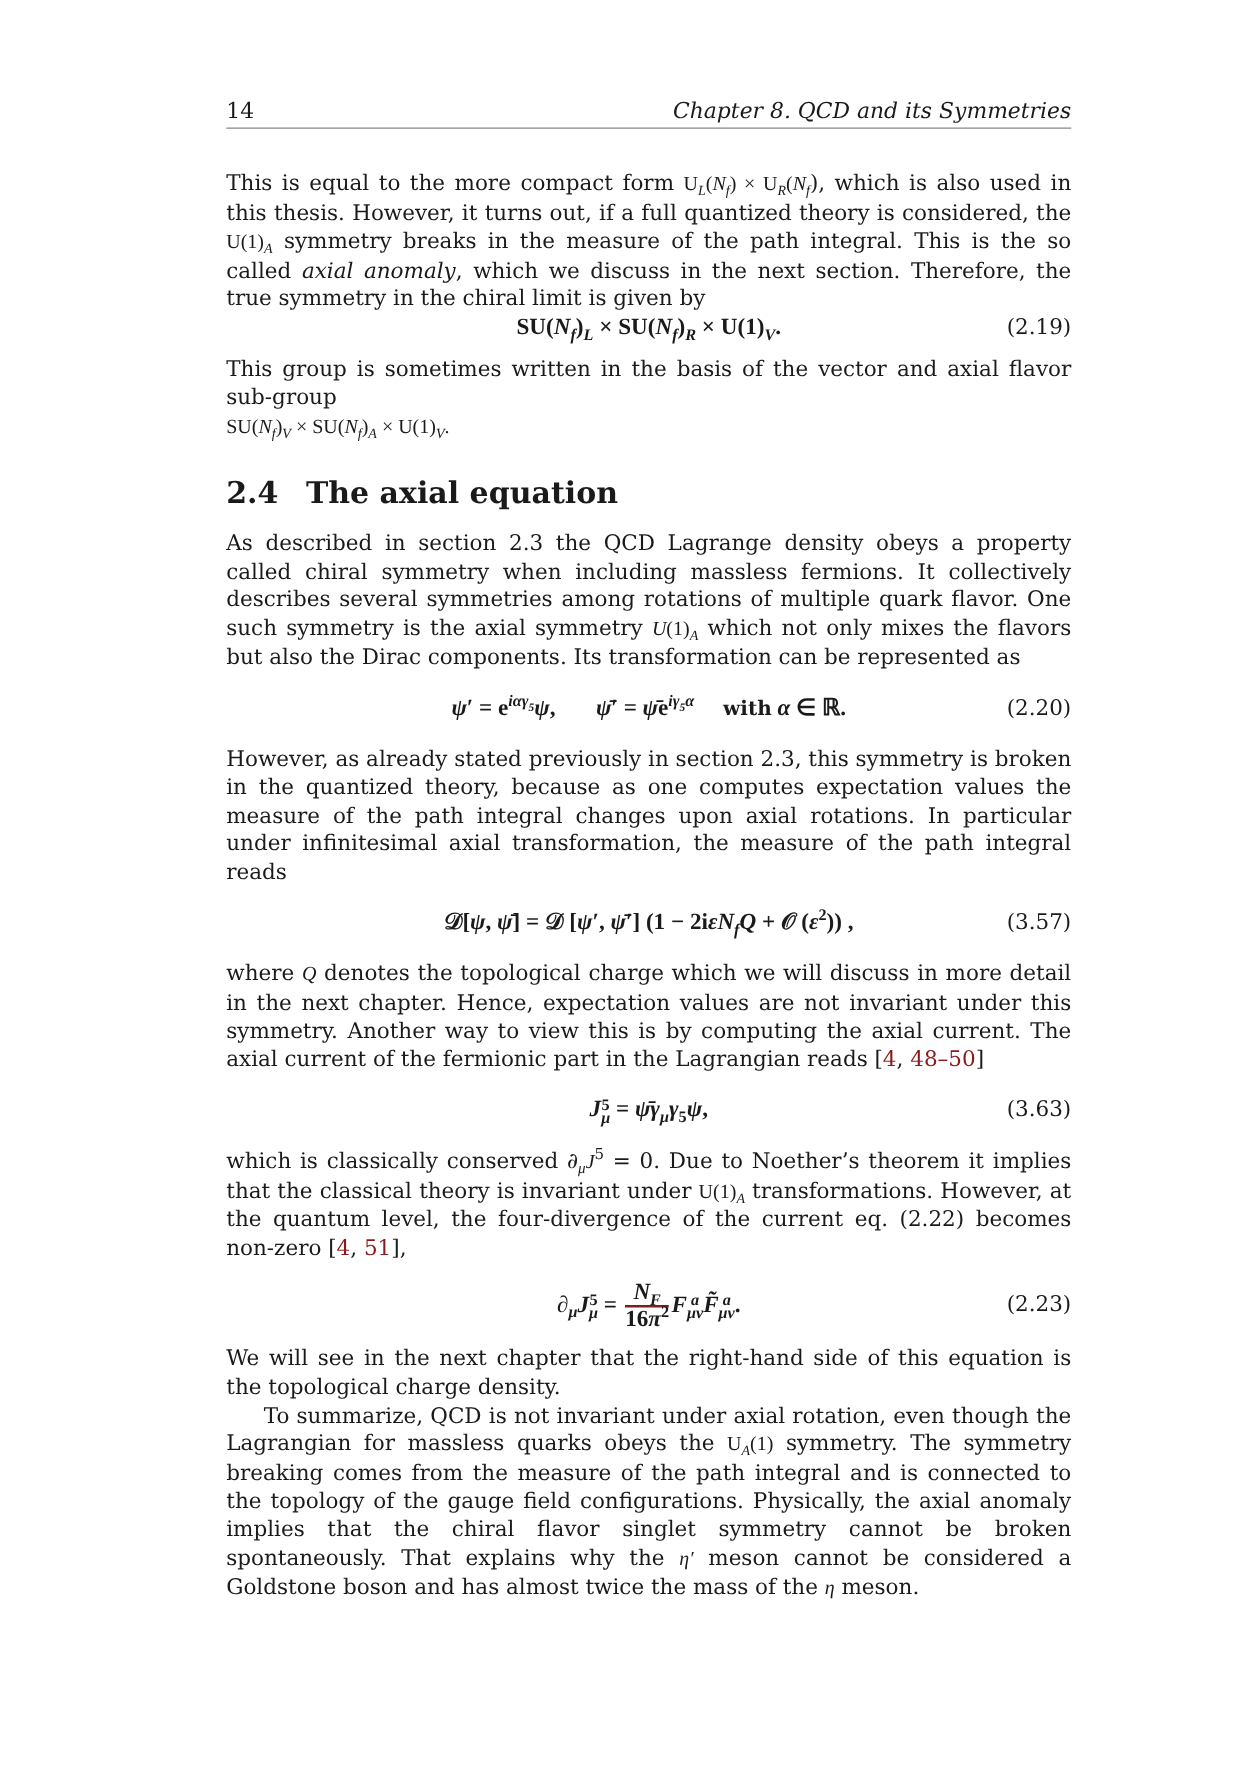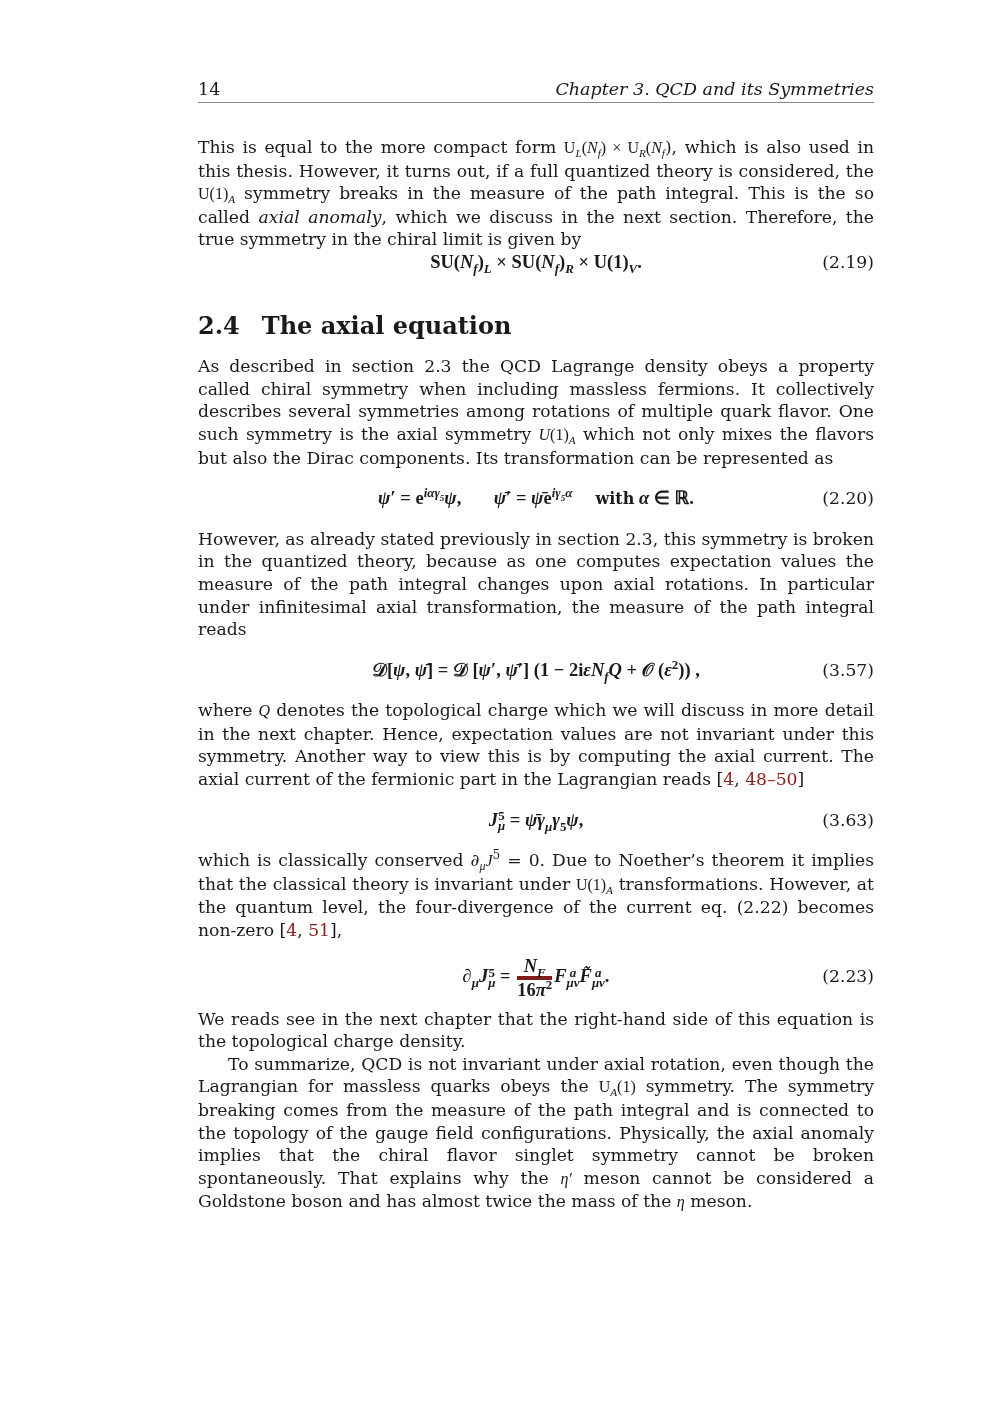--- a/index.html
+++ b/index.html
@@ -1,18 +1,18 @@
 <!DOCTYPE html>
 <html><head>
   <meta charset="utf-8">
   <style>
     html, body { margin: 0; padding: 0; background: #ffffff; }
     body { width: 1000px; height: 1414px; position: relative; overflow: hidden; }
     .page {
-      position: absolute; left: 198px; top: 78px; width: 676px;
+      position: absolute; left: 181px; top: 78px; width: 676px;
       font-family: "DejaVu Serif", "Liberation Serif", serif;
       color: #1a1a1a; font-size: 17.2px; line-height: 22.6px;
     }
     .header {
       display: flex; justify-content: space-between; align-items: baseline;
       border-bottom: 1px solid #888; padding-bottom: 2px; height: 22px;
       font-size: 17.5px;
     }
     .header .chap { font-style: italic; }
     p { margin: 0; text-align: justify; hyphens: auto; }
@@ -24,44 +24,45 @@
     }
     .eq .body { display: inline-block; font-family: "Liberation Serif", serif; font-size: 18.5px; font-weight: bold; }
     .eq .num { position: absolute; right: 0; top: 0; font-size: 17.2px; text-align: center; }
     .section-title {
       font-weight: bold; font-size: 24px; margin: 0;
       display: flex; gap: 22px; text-align: right;
     }
     .cite { color: #8b1a1a; }
     .indent { text-indent: 30px; }
     .frac { display: inline-flex; flex-direction: column; vertical-align: middle; text-align: center; margin: 0 2px; }
-    .frac .n { border-bottom: 4px solid #7f1d1d; padding: 0 2px; line-height: 20px; }
+    .frac .n { border-bottom: 2px solid #7f1d1d; padding: 0 2px; line-height: 20px; }
     .frac .d { line-height: 20px; }
   </style>
 </head>
 <body>
 
 <div class="page">
 
   <div class="header">
     <span>14</span>
-    <span class="chap">Chapter 3.  QCD and its Symmetries</span>
+    <span class="chap">Chapter 8.  QCD and its Symmetries</span>
   </div>
 
   <div style="height:33px"></div>
 
   <p><span>This is equal to the more compact form </span><span class="math"><span>U</span><sub class="mi">L</sub><span>(</span><span class="mi">N</span><sub class="mi">f</sub><span>) × U</span><sub class="mi">R</sub><span>(</span><span class="mi">N</span><sub class="mi">f</sub></span><span>), which is also used in this thesis. However, it turns out, if a full quantized theory is considered, the </span><span class="math"><span>U(1)</span><sub class="mi">A</sub></span><span> symmetry breaks in the measure of the path integral.  This is the so called </span><em>axial anomaly</em><span>, which we discuss in the next section. Therefore, the true symmetry in the chiral limit is given by</span></p>
 
   <div class="eq">
     <span class="body">SU(<span class="mi">N</span><sub class="mi">f</sub>)<sub class="mi">L</sub> × SU(<span class="mi">N</span><sub class="mi">f</sub>)<sub class="mi">R</sub> × U(1)<sub class="mi">V</sub>.</span>
     <span class="num">(2.19)</span>
   </div>
 
   <div style="height:11px"></div>
 
+  <p><span>This group is sometimes written in the basis of the vector and axial flavor sub-group</span><br><span class="math">SU(<span class="mi">N</span><sub class="mi">f</sub>)<sub class="mi">V</sub> × SU(<span class="mi">N</span><sub class="mi">f</sub>)<sub class="mi">A</sub> × U(1)<sub class="mi">V</sub>.</span></p>
 
   <div style="height:30px"></div>
 
   <h2 class="section-title">
     <span>2.4</span>
     <span>The axial equation</span>
   </h2>
 
   <div style="height:18px"></div>
 
@@ -109,17 +110,17 @@
           <span class="mi">a</span>
           <span class="mi">μν</span>
         </span><span class="mi">F̃</span><span style="display:inline-flex;flex-direction:column;font-size:70%;line-height:10px;vertical-align:middle">
           <span class="mi">a</span>
           <span class="mi">μν</span>
         </span>.</span>
     <span class="num" style="top:9px">(2.23)</span>
   </div>
   <div style="height:12px"></div>
 
-  <p>We reads see in the next chapter that the right-hand side of this equation is the topological charge density.</p>
+  <p>We will see in the next chapter that the right-hand side of this equation is the topological charge density.</p>
 
   <p class="indent"><span>To summarize, QCD is not invariant under axial rotation, even though the Lagrangian for massless quarks obeys the </span><span class="math"><span>U</span><sub class="mi">A</sub><span>(1)</span></span><span> symmetry.  The symmetry breaking comes from the measure of the path integral and is connected to the topology of the gauge field configurations. Physically, the axial anomaly implies that the chiral flavor singlet symmetry cannot be broken spontaneously.  That explains why the </span><span class="mi math">η′</span><span> meson cannot be considered a Goldstone boson and has almost twice the mass of the </span><span class="mi math">η</span><span> meson.</span></p>
 
 </div>
 
 </body></html>

